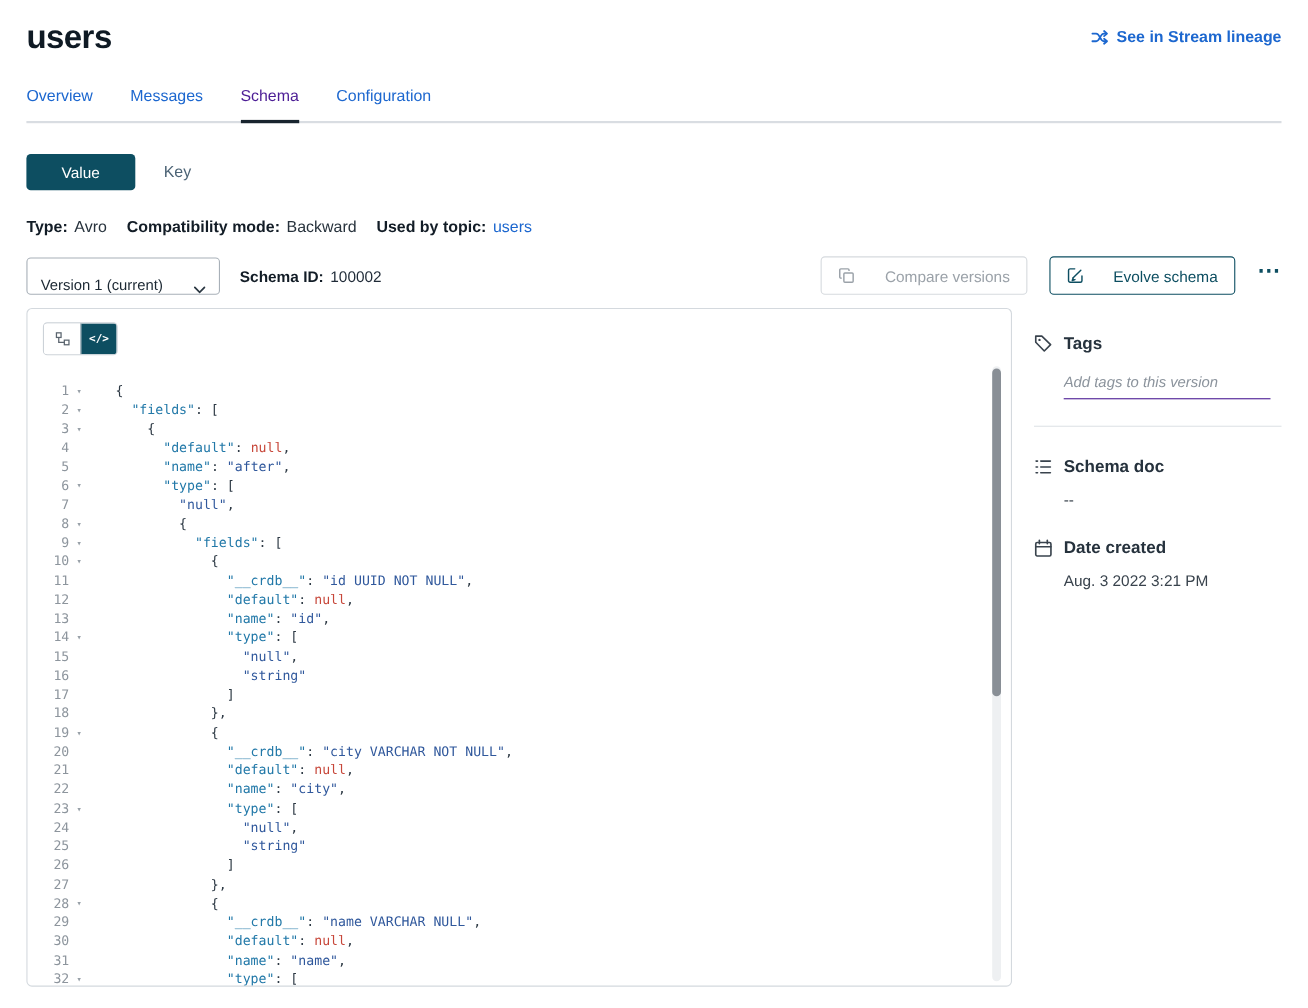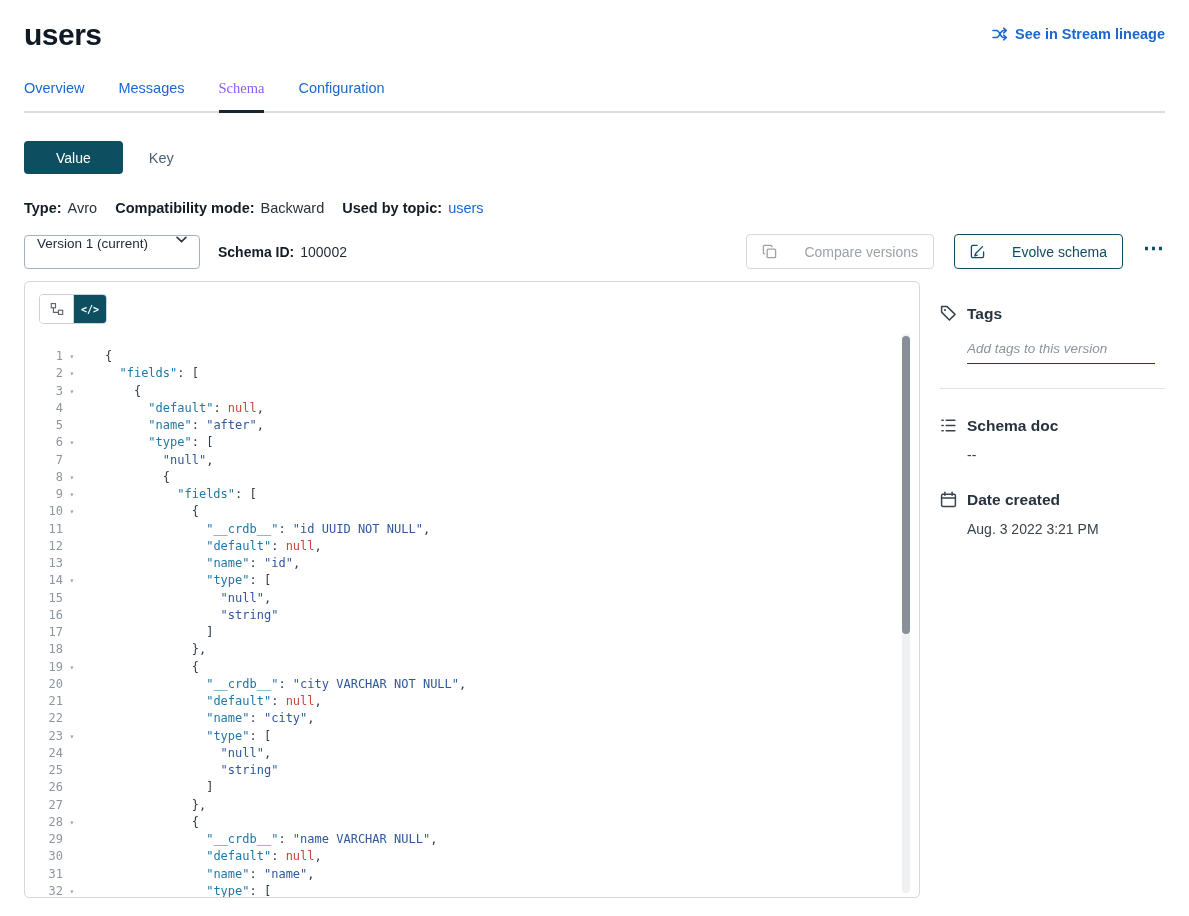--- a/index.html
+++ b/index.html
@@ -8,36 +8,36 @@
   .page { width:1189px; height:916px; padding:18px 24px 0; overflow:hidden; background:#fff; position:relative; }
 
   
   .header { display:flex; justify-content:space-between; align-items:flex-start; }
   .page-title { font-size:30px; font-weight:bold; color:#0f1a24; letter-spacing:-0.5px; }
   .lineage-link { display:flex; align-items:center; gap:7px; color:#1c67cf; font-size:14.5px; font-weight:bold; margin-top:8px; cursor:pointer; text-decoration:none; }
 
   
   .tabs { display:flex; gap:34px; margin-top:28px; border-bottom:2px solid #d9dde2; }
   .tab { font-size:14.5px; color:#1c67cf; padding-bottom:13px; cursor:pointer; }
-  .tab.active { color:#8b5cf6; border-bottom:3px solid #18242e; margin-bottom:-2px;font-family:Liberation Serif, serif; }
+  .tab.active { color:#4c1d95; border-bottom:3px solid #18242e; margin-bottom:-2px; }
 
   
   .toggle-row { margin-top:28px; display:flex; align-items:center; gap:26px; }
   .value-btn { background:#0d4e61; color:#fff; font-size:14px; padding:0 32px; height:33px; display:flex; align-items:center; border-radius:4px; cursor:pointer; }
   .key-btn { color:#4c6375; font-size:14.5px; cursor:pointer; }
 
   
   .meta-row { margin-top:26px; font-size:14.5px; display:flex; align-items:center; color:#27323c; }
   .meta-label { font-weight:bold; color:#121c26; margin-right:6px; }
   .meta-value { margin-right:18px; }
   .topic-link { color:#1c67cf; cursor:pointer; }
 
   
   .version-bar { margin-top:18px; display:flex; align-items:center; }
-  .version-select { width:176px; height:34px; border:1px solid #a8b0b8; border-radius:4px; display:flex; align-items:flex-start; justify-content:space-between; padding:0 12px; font-size:13.5px; color:#1c2833; cursor:pointer; background:#fff; }
+  .version-select { width:176px; height:34px; border:1px solid #a8b0b8; border-radius:4px; display:flex; align-items:flex-end; justify-content:space-between; padding:0 12px; font-size:13.5px; color:#1c2833; cursor:pointer; background:#fff; }
   .schema-id { margin-left:18px; font-size:14px; display:flex; align-items:flex-end; }
   .vb-right { margin-left:auto; display:flex; align-items:center; gap:20px; }
   .btn { display:flex; gap:27px; align-items:center; background:#fff; border-radius:4px; height:35px; padding:0 15px; font-size:14px; font-family:"Liberation Sans",sans-serif; }
   .compare-btn { border:1px solid #d6dade; color:#9ba2a9; cursor:default; }
   .evolve-btn { border:1px solid #0d4e61; color:#0d4e61; cursor:pointer; }
   .more-btn { color:#0d4e61; font-size:21px; font-weight:bold; letter-spacing:1px; cursor:pointer; background:none; border:none; line-height:1; padding-bottom:8px; }
 
   
   .main { margin-top:12px; display:flex; gap:20px; height:617px; }
   .editor-panel { width:896px; border:1px solid #d4d9de; border-radius:5px; position:relative; overflow:hidden; background:#fff; flex:none; }

